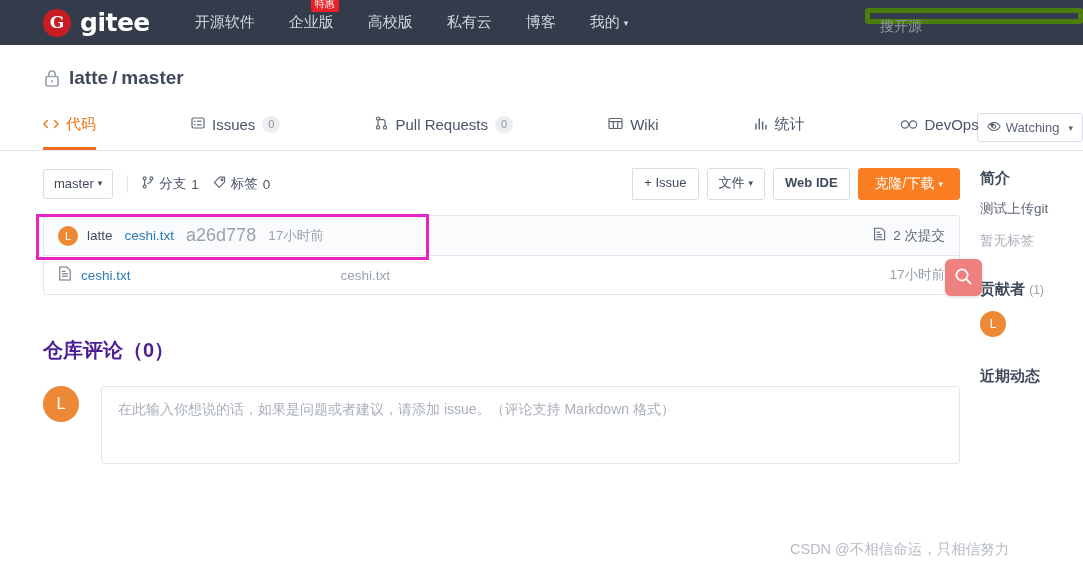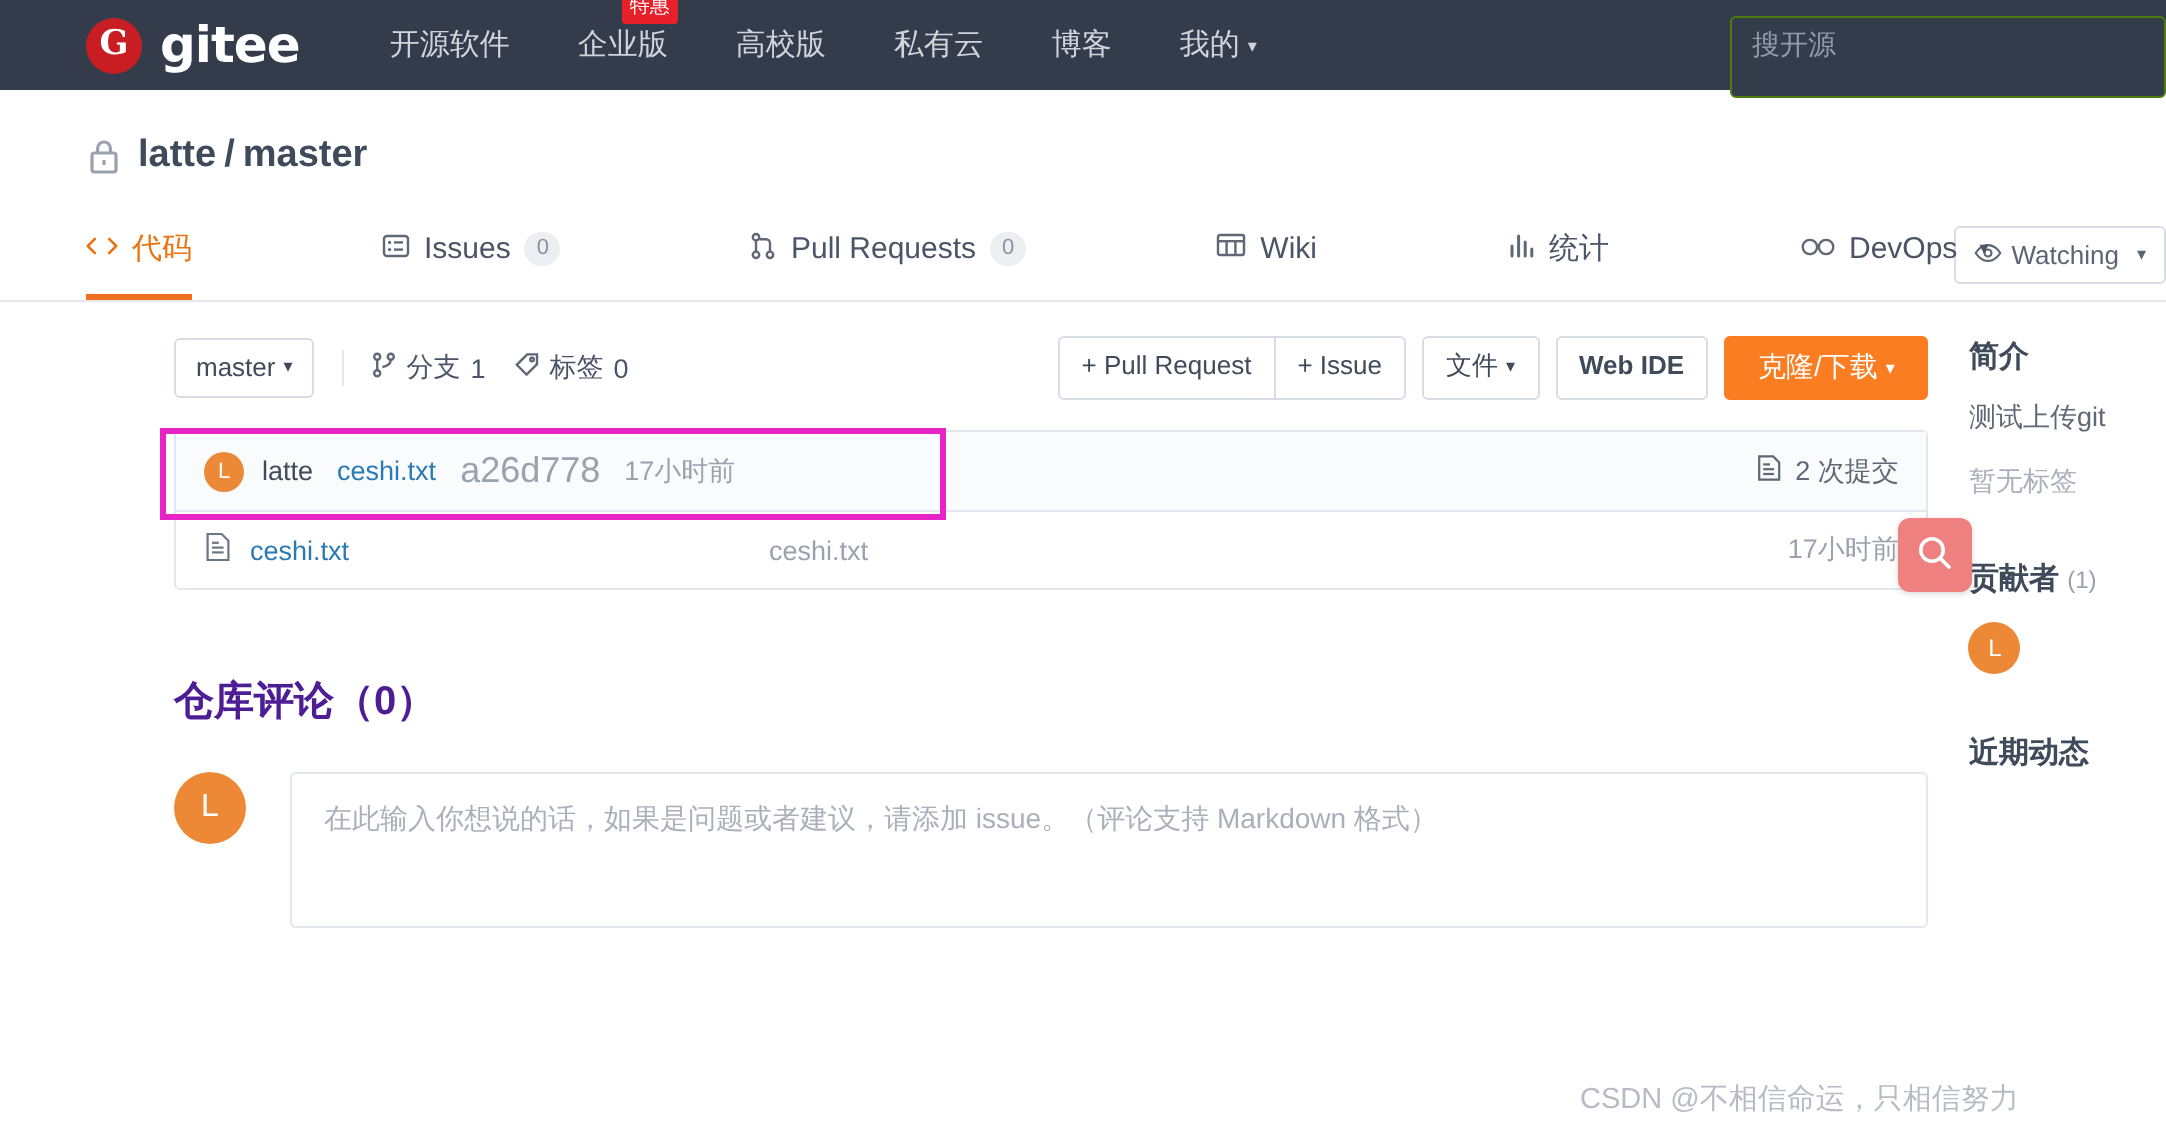--- a/index.html
+++ b/index.html
@@ -38,22 +38,22 @@
   }
   .hot-badge {
     position:absolute; top:-16px; left: 22px;
     background:#e8202a; color:#fff; font-size:10px;
     padding: 1px 4px; border-radius:2px; line-height:1.25;
     white-space:nowrap;
   }
   .caret { display:inline-block; margin-left:4px; font-size:9px; vertical-align:middle;}
   .search-box {
     position:absolute; right: 0px; top: 8px;
-    width: 218px; height: 41px;
-    border:1px solid #4d7c0f; border-radius:3px;
+    width: 218px; height: 16px;
+    border:5px solid #4d7c0f; border-radius:3px;
     background: #343c4b;
     color:#939aa7; font-size:14px;
     padding: 0 10px; line-height:27px;
   }
   
   .repo-head {
     position: relative;
     padding: 22px 43px 0 43px;
   }
   .repo-title {
@@ -84,21 +84,21 @@
     font-size: 15px; color:#4a5568; cursor:pointer;
     border-bottom: 3px solid transparent;
     white-space:nowrap;
   }
   .tab.active { color:#e8730f; border-bottom-color:#f06e1f; }
   .tab .count {
     background:#eceef1; color:#8d949e; border-radius:9px;
     font-size:11px; padding: 1px 6px; line-height:1.4;
   }
   
-  .page { display:flex; padding: 0 0 0 43px; margin-left: 44px; }
+  .page { display:flex; padding: 0 0 0 43px; }
   .main { width: 917px; padding-top: 16px; position: relative;}
   .side { width: 123px; padding: 18px 0 0 20px; }
   
   .toolbar { display:flex; align-items:center; height: 34px; }
   .btn {
     border:1px solid #d8dde5; background:#fff; border-radius:3px;
     font-size:13px; color:#3f4a5a; padding: 7px 11px;
     cursor:pointer; white-space:nowrap; line-height:1.1;
   }
   .branch-sel { font-size:13px; padding: 7px 10px; }
@@ -386,21 +386,20 @@
               <circle cx="9" cy="3.8" r="0.9"></circle>
             </svg>
           </span>
           <span>标签</span>
           <span>0</span>
         </span>
       </div>
 
       <div class="toolbar-right">
         <div class="btn-group">
-          <div class="btn">+ Pull Request</div>
           <div class="btn">+ Issue</div>
         </div>
         <div class="btn">
           <span>文件</span><span class="caret">▾</span>
         </div>
         <div class="btn btn-webide">Web IDE</div>
         <div class="btn btn-clone">
           <span>克隆/下载</span><span class="caret">▾</span>
         </div>
       </div>

